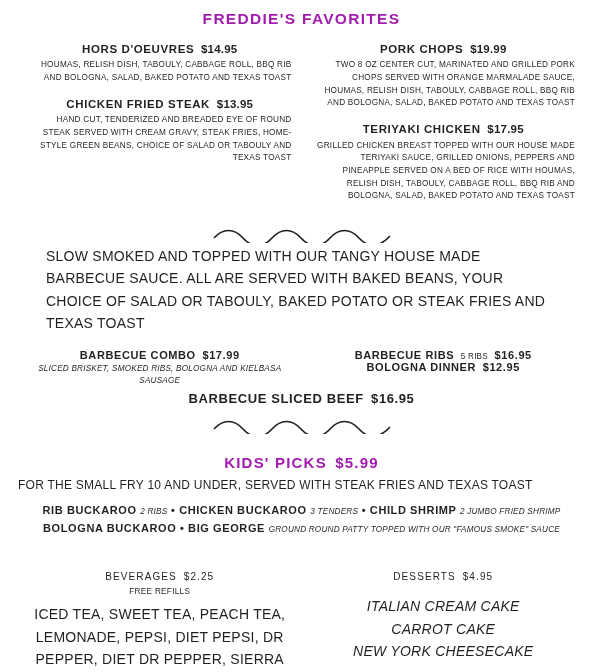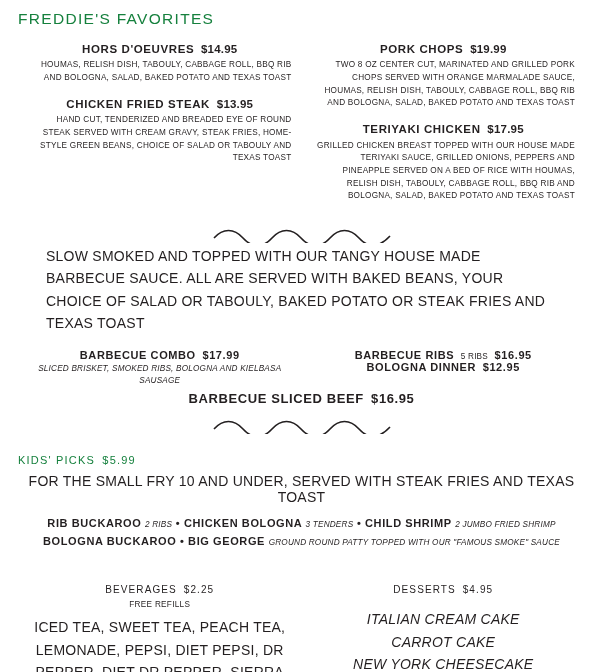--- a/index.html
+++ b/index.html
@@ -15,35 +15,36 @@
     color: #231f20;
     overflow: hidden;
   }
   .page {
     width: 603px;
     height: 672px;
     padding: 0 18px;
     position: relative;
   }
   .section-title {
-    font-weight: normal;
+    text-align: center;
+    font-weight: bold;
     letter-spacing: 1.2px;
-    color: #15803d;
+    color: #a21caf;
   }
   .h-favorites {
     font-size: 15.5px;
     padding-top: 10px;
     letter-spacing: 1.3px;
   }
   .h-barbeque {
     font-size: 16px;
     letter-spacing: 1.6px;
   }
   .h-kids {
-    font-size: 11px;
+    font-size: 15px;
     letter-spacing: 1.2px;
   }
 
   
   .fav-wrap {
     display: flex;
     margin-top: 14px;
   }
   .fav-col {
     width: 50%;
@@ -115,22 +116,21 @@
     text-align: center;
     font-size: 13px;
     font-weight: bold;
     letter-spacing: 0.6px;
     margin-top: 4px;
   }
 
   
   .kids-title { margin-top: 20px; }
   .kids-sub {
-    text-align: center;
-    font-size: 14px;
+    font-size: 12px;
     letter-spacing: 0.25px;
     margin-top: 7px;
   }
   .kids-line {
     text-align: center;
     font-size: 11px;
     font-weight: bold;
     letter-spacing: 0.6px;
     margin-top: 11px;
     line-height: 1.45;
@@ -266,21 +266,21 @@
   <div class="section-title h-kids kids-title">
     <span>KIDS' PICKS</span>
     <span class="sep"></span><span>$5.99</span>
   </div>
   <div class="kids-sub">FOR THE SMALL FRY 10 AND UNDER, SERVED WITH STEAK FRIES AND TEXAS TOAST</div>
 
   <div class="kids-line">
     <span>RIB BUCKAROO</span>
     <span class="q">2 RIBS</span>
     <span>•</span>
-    <span>CHICKEN BOLOGNA</span>
+    <span>CHICKEN BUCKAROO</span>
     <span class="q">3 TENDERS</span>
     <span>•</span>
     <span>CHILD SHRIMP</span>
     <span class="q">2 JUMBO FRIED SHRIMP</span>
   </div>
 
   <div class="kids-line second">
     <span>BOLOGNA BUCKAROO</span>
     <span>•</span>
     <span>BIG GEORGE</span>

